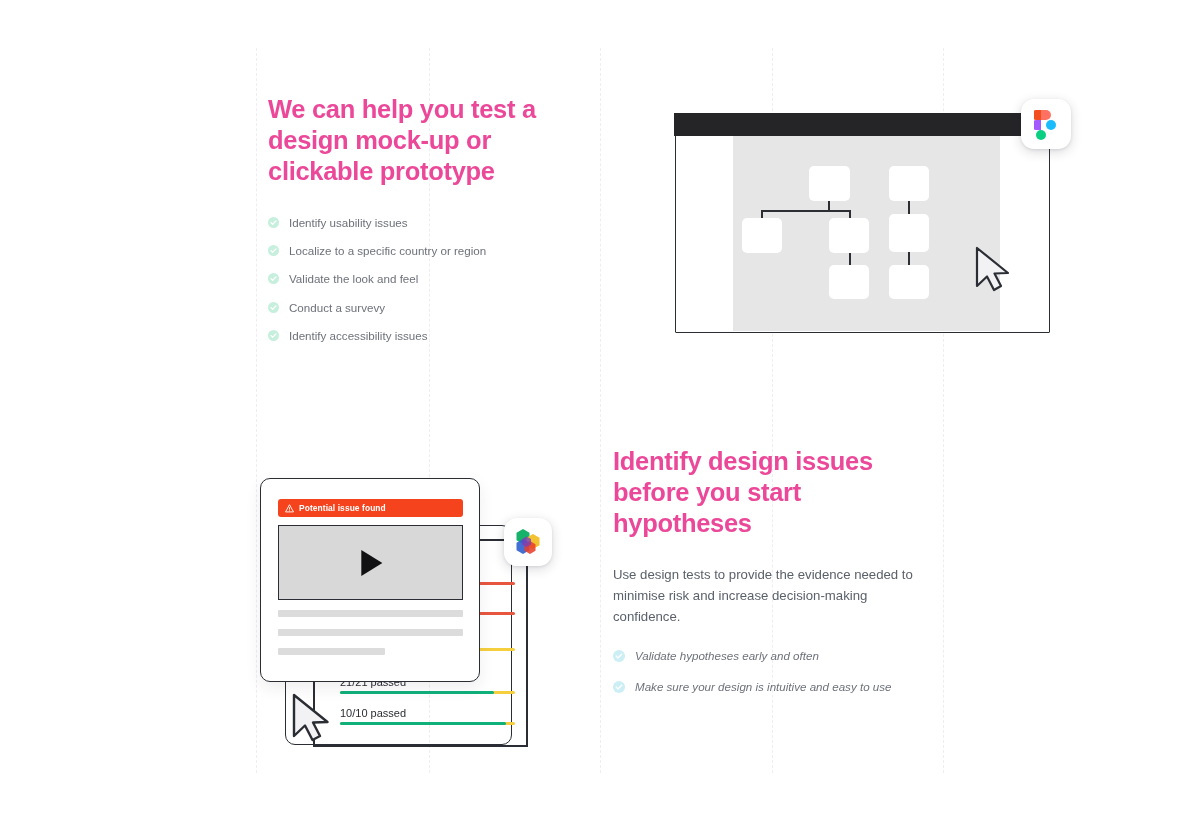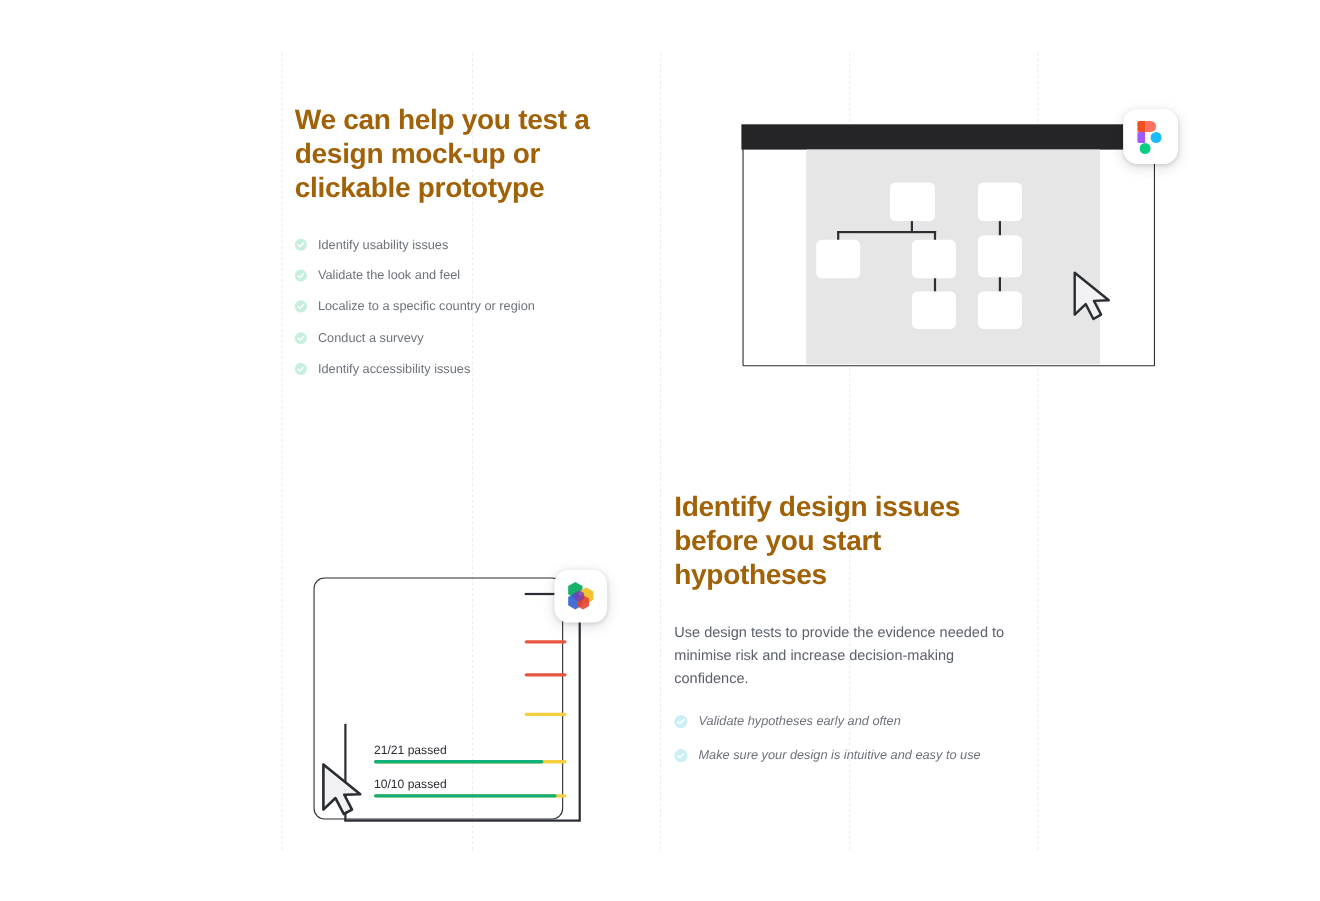--- a/index.html
+++ b/index.html
@@ -26,21 +26,21 @@
     height: 725px;
     width: 1px;
     border-left: 1px dashed #ededf2;
   }
 
   
   .heading {
     font-size: 25.5px;
     line-height: 31px;
     font-weight: bold;
-    color: #a16207;
+    color: #ec4899;
     letter-spacing: -0.3px;
   }
   .body-copy {
     font-size: 13.2px;
     line-height: 21px;
     color: #5b616b;
   }
   .bullet-list { list-style: none; margin: 0; padding: 0; }
   .bullet-row {
     display: flex;
@@ -248,29 +248,29 @@
             </svg>
         </span>
         <span class="bullet-label">Identify usability issues</span>
       </li>
       <li class="bullet-row">
         <span class="check" style="background:#c7efdd">
           <svg width="11" height="11" viewBox="0 0 11 11">
               <path d="M3 5.6 L4.6 7.2 L8 3.9" stroke="#ffffff" stroke-width="1.3" fill="none" stroke-linecap="round" stroke-linejoin="round"></path>
             </svg>
         </span>
-        <span class="bullet-label">Validate the look and feel</span>
+        <span class="bullet-label">Localize to a specific country or region</span>
       </li>
       <li class="bullet-row">
         <span class="check" style="background:#c7efdd">
           <svg width="11" height="11" viewBox="0 0 11 11">
               <path d="M3 5.6 L4.6 7.2 L8 3.9" stroke="#ffffff" stroke-width="1.3" fill="none" stroke-linecap="round" stroke-linejoin="round"></path>
             </svg>
         </span>
-        <span class="bullet-label">Localize to a specific country or region</span>
+        <span class="bullet-label">Validate the look and feel</span>
       </li>
       <li class="bullet-row">
         <span class="check" style="background:#c7efdd">
           <svg width="11" height="11" viewBox="0 0 11 11">
               <path d="M3 5.6 L4.6 7.2 L8 3.9" stroke="#ffffff" stroke-width="1.3" fill="none" stroke-linecap="round" stroke-linejoin="round"></path>
             </svg>
         </span>
         <span class="bullet-label">Conduct a survevy</span>
       </li>
       <li class="bullet-row">
@@ -360,20 +360,38 @@
     <div class="side-line" style="left:222px; top:180px; width:38px; background:#f5cf3d;"></div>
 
     <div class="bar-label" style="left:85px; top:208px;">21/21 passed</div>
     <div class="bar-track" style="left:85px; top:223px; width:175px; background:#f5cf3d;"></div>
     <div class="bar-track" style="left:85px; top:223px; width:154px; background:#0fb07a;"></div>
 
     <div class="bar-label" style="left:85px; top:239px;">10/10 passed</div>
     <div class="bar-track" style="left:85px; top:254px; width:175px; background:#f5cf3d;"></div>
     <div class="bar-track" style="left:85px; top:254px; width:166px; background:#0fb07a;"></div>
 
+    <div id="report-card">
+      <div id="issue-banner">
+        <svg width="9" height="9" viewBox="0 0 10 10">
+          <path d="M5 0.8 L9.4 8.8 L0.6 8.8 Z" fill="none" stroke="#ffffff" stroke-width="1" stroke-linejoin="round"></path>
+          <rect x="4.5" y="3.6" width="1" height="2.6" fill="#ffffff"></rect>
+          <rect x="4.5" y="7" width="1" height="1" fill="#ffffff"></rect>
+        </svg>
+        <span id="issue-banner-label">Potential issue found</span>
+      </div>
+
+      <div id="video-box">
+        <div id="play-tri"></div>
+      </div>
+
+      <div class="txt-line" style="top:131px; width:185px;"></div>
+      <div class="txt-line" style="top:150px; width:185px;"></div>
+      <div class="txt-line" style="top:169px; width:107px;"></div>
+    </div>
 
     <div id="hex-badge">
       <svg width="28" height="28" viewBox="0 0 28 28">
         <polygon points="9,1 15.5,4.8 15.5,12.2 9,16 2.5,12.2 2.5,4.8" fill="#17b26a"></polygon>
         <polygon points="19,6 25.5,9.8 25.5,17.2 19,21 12.5,17.2 12.5,9.8" fill="#f2c230"></polygon>
         <polygon points="9,11 15.5,14.8 15.5,22.2 9,26 2.5,22.2 2.5,14.8" fill="#2f5fd0" opacity="0.9"></polygon>
         <polygon points="16,13 21.5,16.2 21.5,22.8 16,26 10.5,22.8 10.5,16.2" fill="#e8402a" opacity="0.88"></polygon>
         <polygon points="12.5,8.5 17,11.1 17,16.4 12.5,19 8,16.4 8,11.1" fill="#7b3fb5" opacity="0.8"></polygon>
       </svg>
     </div>

